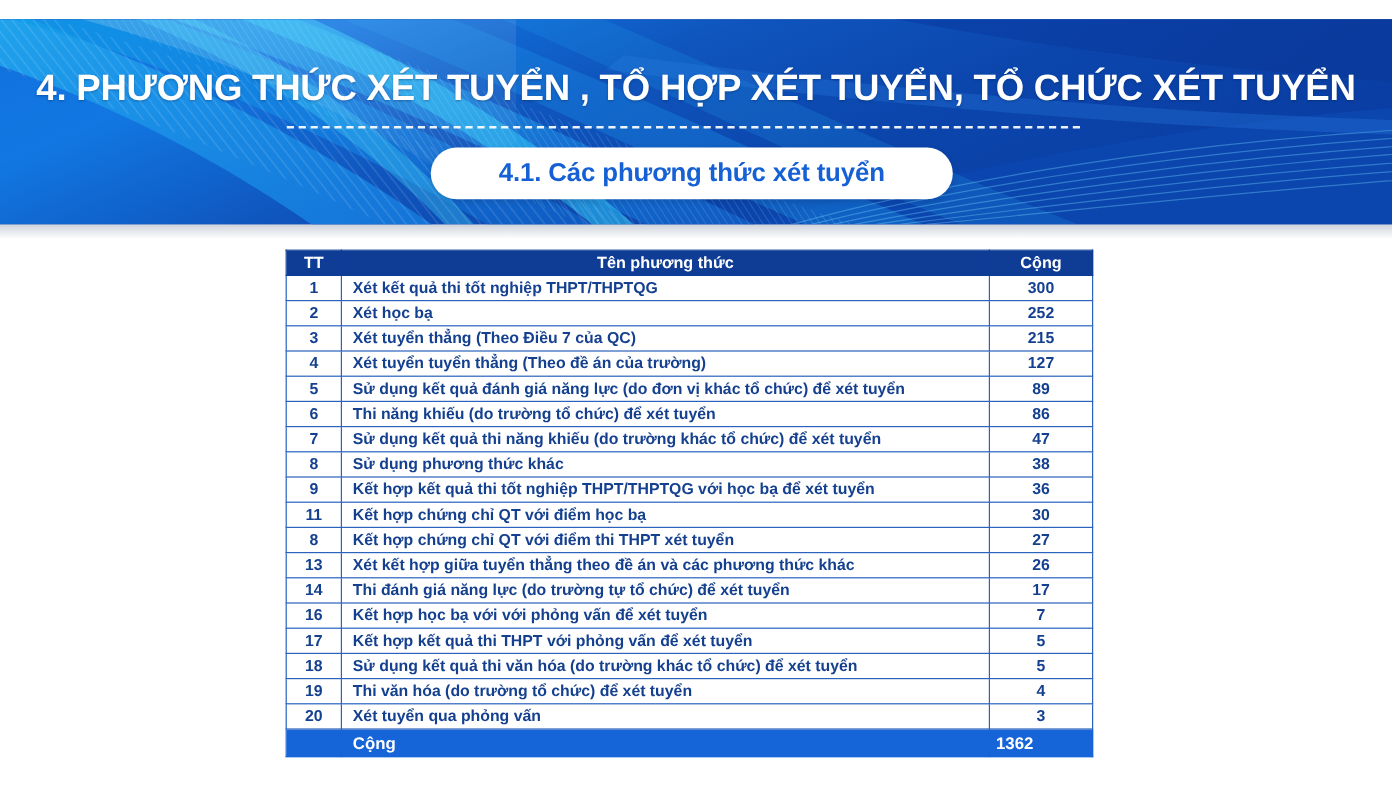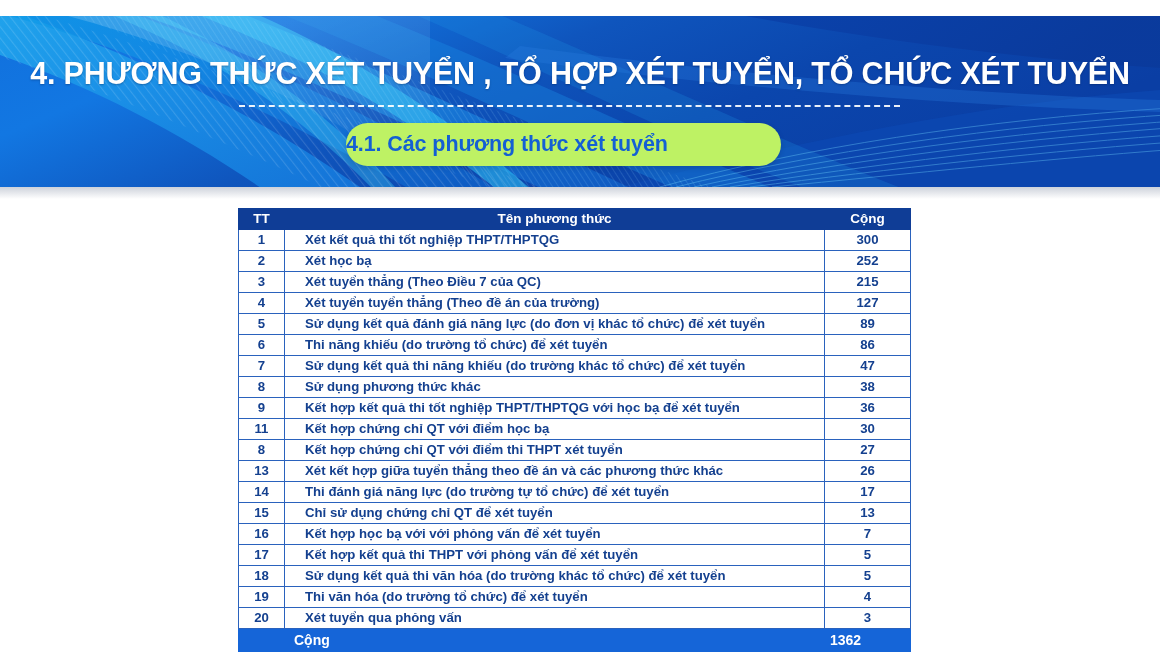--- a/index.html
+++ b/index.html
@@ -63,29 +63,29 @@
     position: absolute;
     left: 239px;
     top: 89px;
     width: 661px;
     height: 0;
     border-top: 2px dashed rgba(255,255,255,0.92);
   }
 
   #subtitle-pill {
     position: absolute;
-    left: 346px;
+    left: 359px;
     top: 107px;
     width: 435px;
     height: 43px;
-    background: #bef264;
+    background: #ffffff;
     border-radius: 22px;
     display: flex;
     align-items: center;
-    justify-content: flex-start;
+    justify-content: center;
     box-shadow: 0 2px 5px rgba(0,20,60,0.18);
   }
   #subtitle-pill-label {
     color: #1460d4;
     font-size: 21.5px;
     font-weight: bold;
     letter-spacing: -0.1px;
     white-space: nowrap;
   }
 
@@ -126,21 +126,21 @@
     font-size: 13.2px;
     font-weight: bold;
     color: #14408f;
     border: 1px solid #2a62bd;
     padding: 0 5px;
     white-space: nowrap;
     overflow: hidden;
     background: #ffffff;
   }
   table.data-table tbody td.cell-idx   { text-align: center; }
-  table.data-table tbody td.cell-name  { text-align: left; padding-left: 20px; }
+  table.data-table tbody td.cell-name  { text-align: left; padding-left: 9px; }
   table.data-table tbody td.cell-total { text-align: center; }
 
   table.data-table tfoot td {
     height: 22px;
     line-height: 22px;
     font-size: 14px;
     font-weight: bold;
     color: #ffffff;
     background: #1565d8;
     border: 1px solid #1565d8;
@@ -335,25 +335,20 @@
             <td class="cell-idx">13</td>
             <td class="cell-name">Xét kết hợp giữa tuyển thẳng theo đề án và các phương thức khác</td>
             <td class="cell-total">26</td>
           </tr>
           <tr>
             <td class="cell-idx">14</td>
             <td class="cell-name">Thi đánh giá năng lực (do trường tự tổ chức) để xét tuyển</td>
             <td class="cell-total">17</td>
           </tr>
           <tr>
-            <td class="cell-idx">15</td>
-            <td class="cell-name">Chỉ sử dụng chứng chỉ QT để xét tuyển</td>
-            <td class="cell-total">13</td>
-          </tr>
-          <tr>
             <td class="cell-idx">16</td>
             <td class="cell-name">Kết hợp học bạ với với phỏng vấn để xét tuyển</td>
             <td class="cell-total">7</td>
           </tr>
           <tr>
             <td class="cell-idx">17</td>
             <td class="cell-name">Kết hợp kết quả thi THPT với phỏng vấn để xét tuyển</td>
             <td class="cell-total">5</td>
           </tr>
           <tr>

